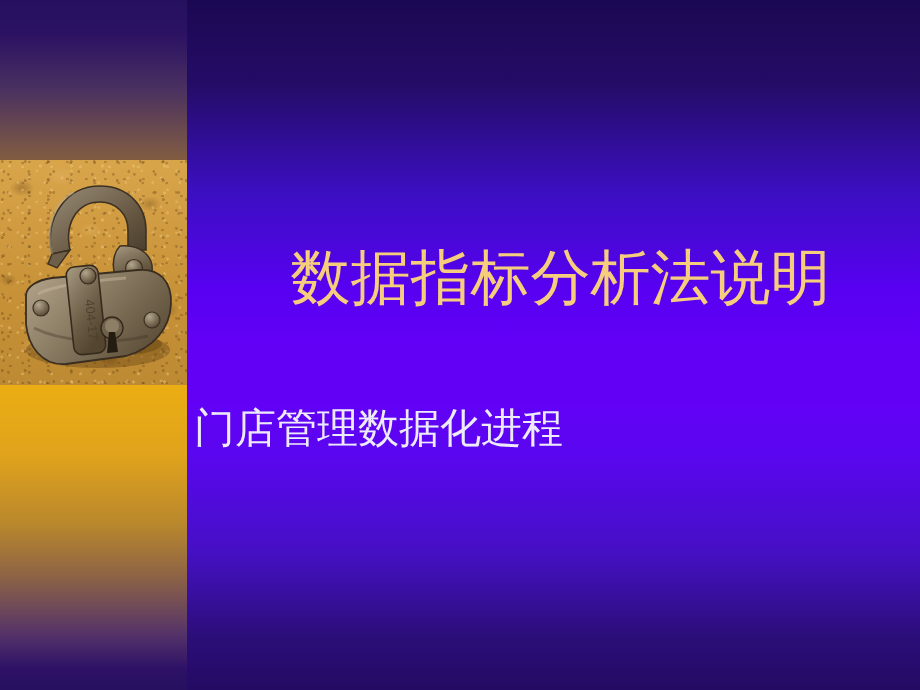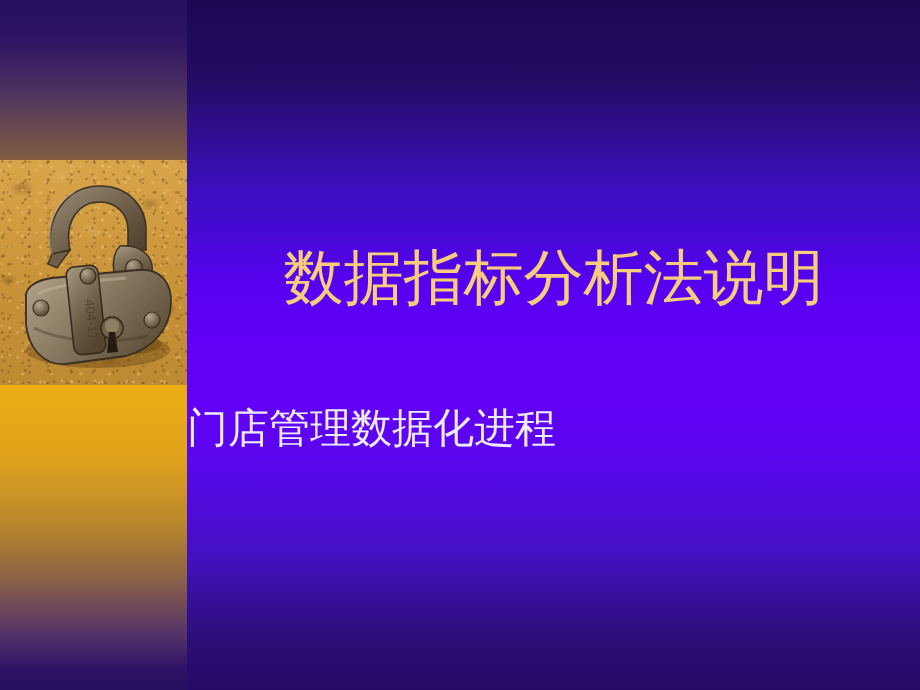--- a/index.html
+++ b/index.html
@@ -94,21 +94,21 @@
     position: absolute;
     left: 8px;
     top: 8px;
     width: 172px;
     height: 210px;
   }
 
   
   #text-area {
     position: absolute;
-    left: 187px;
+    left: 194px;
     top: 0;
     width: 596px;
     height: 690px;
   }
   #title {
     position: absolute;
     left: 0;
     top: 242px;
     width: 733px;
     text-align: center;

